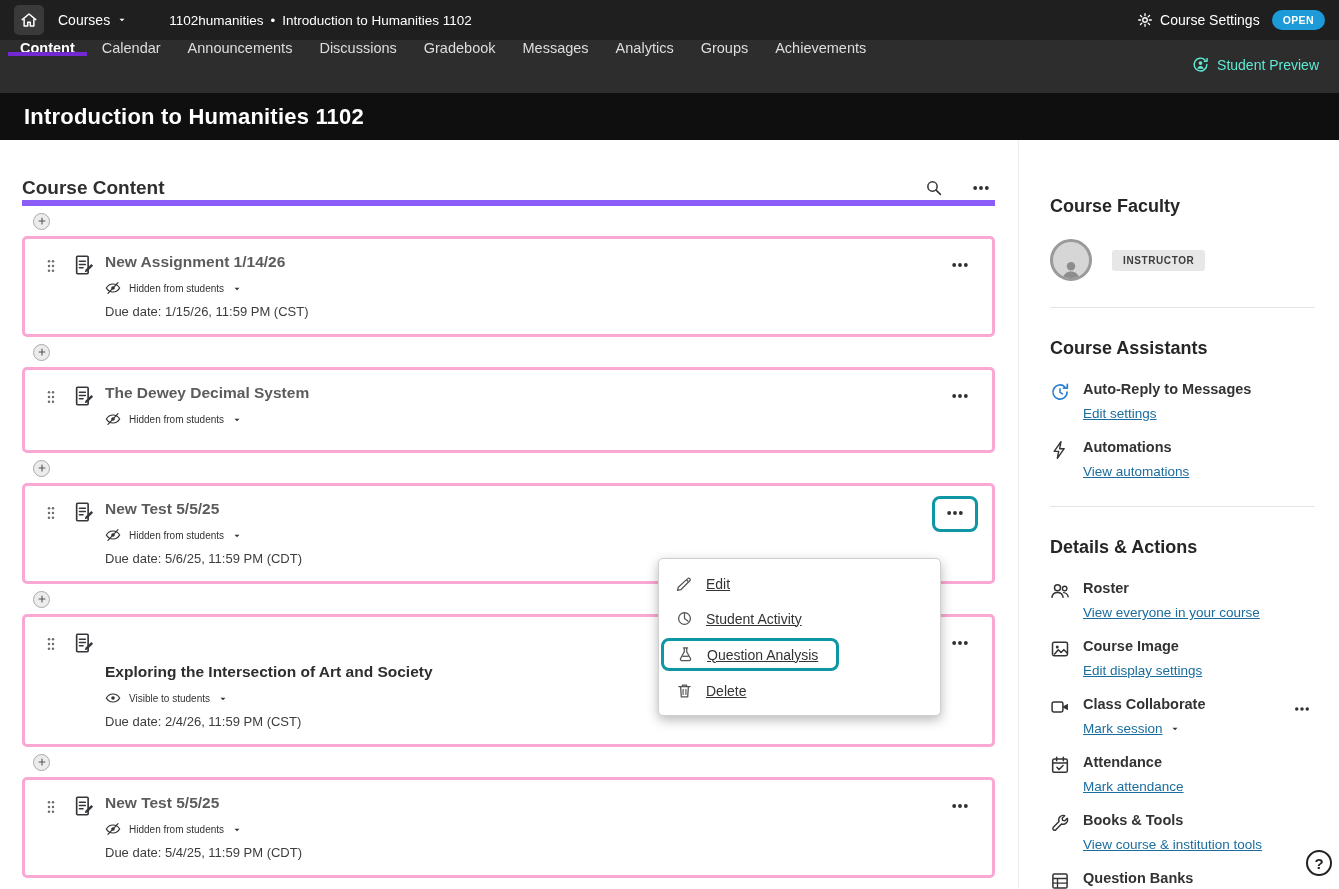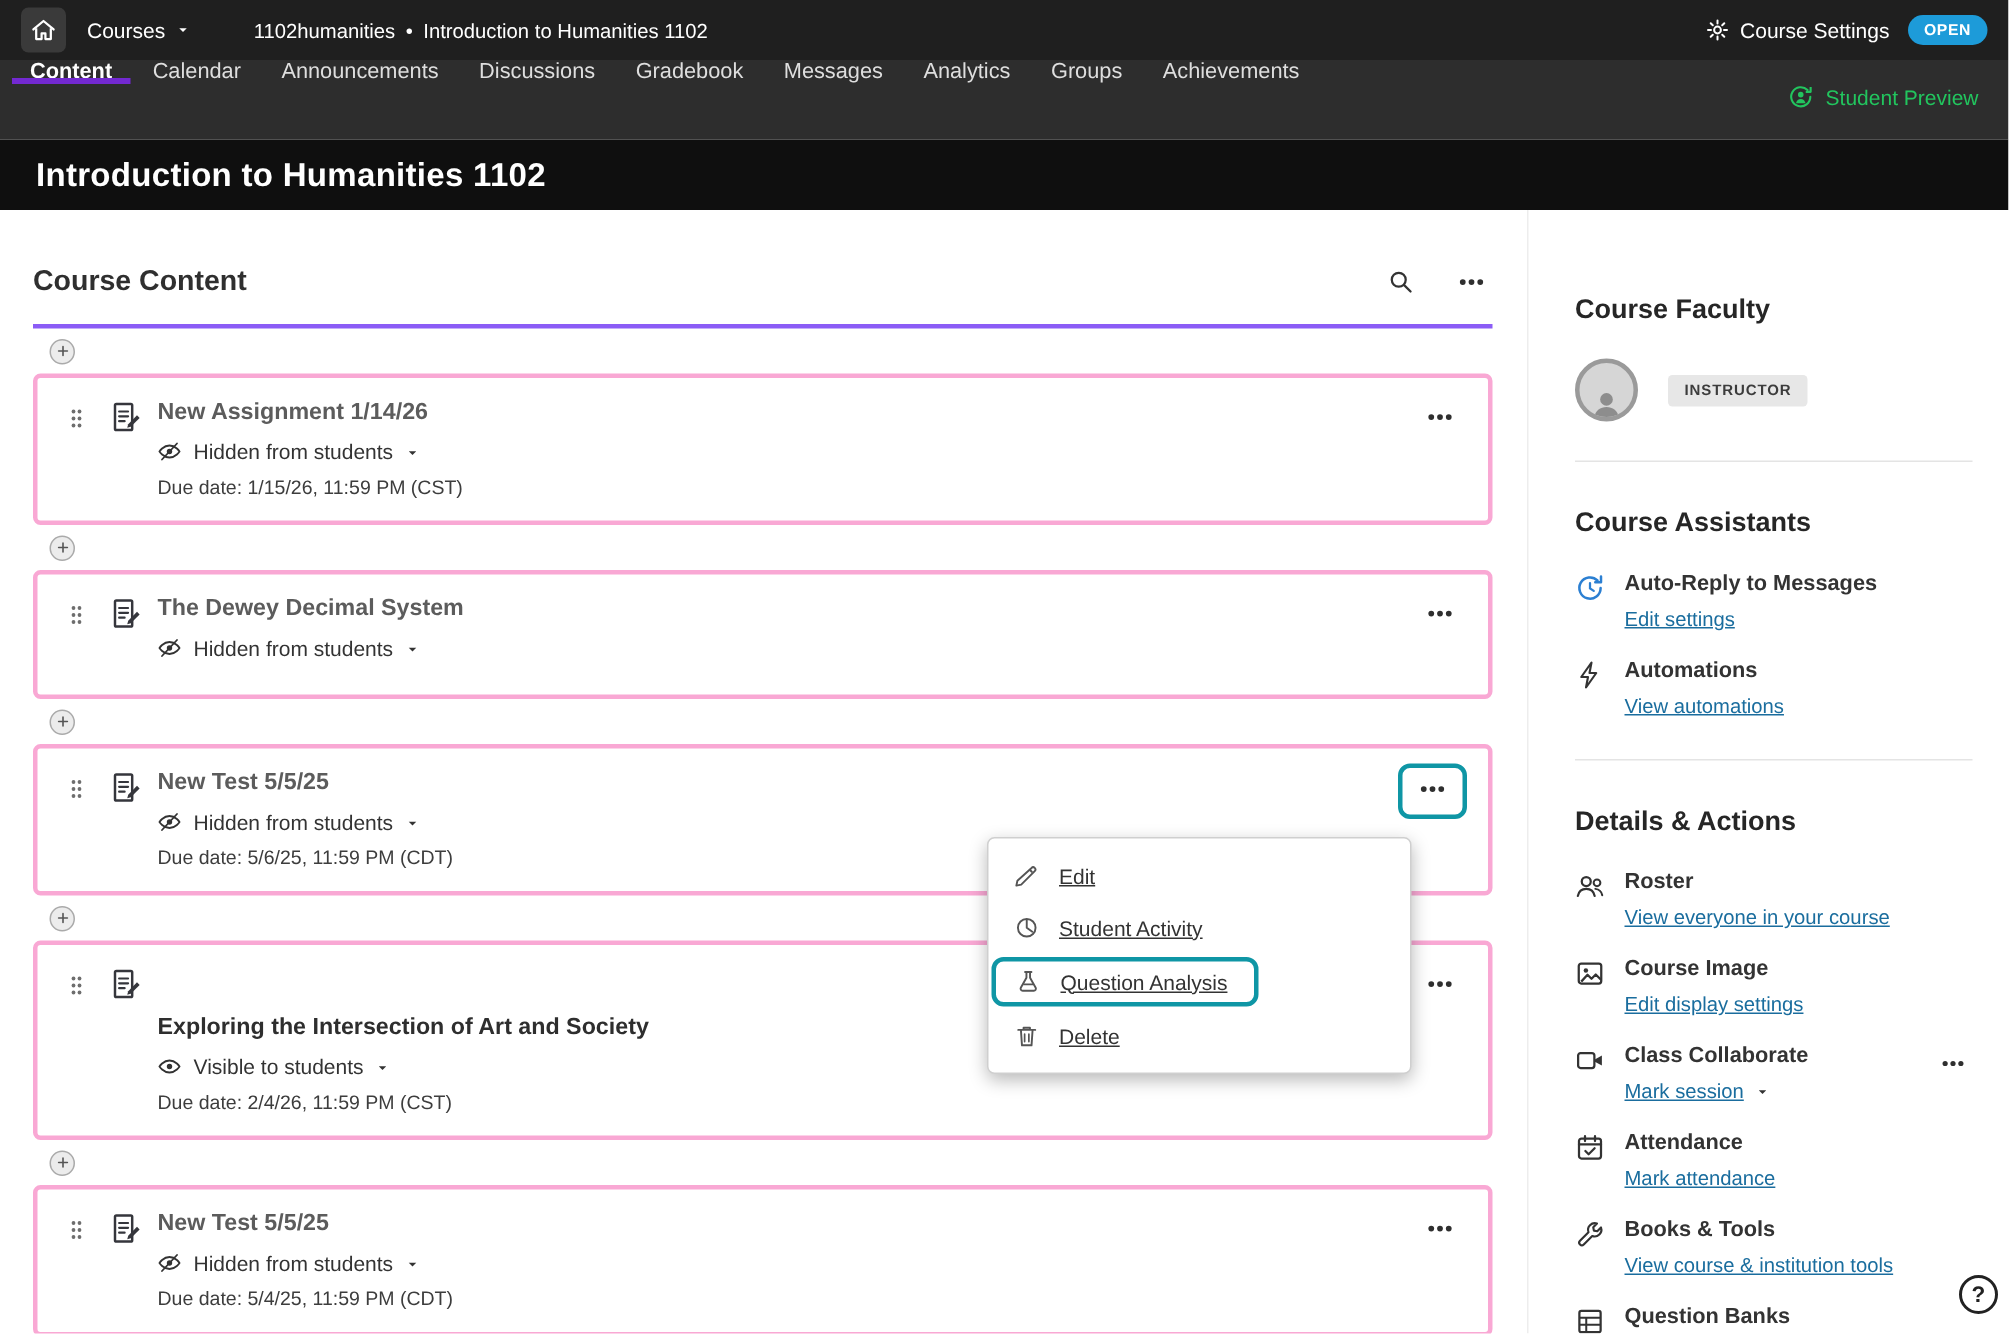--- a/index.html
+++ b/index.html
@@ -20,43 +20,43 @@
   .topbar-right{margin-left:auto;display:flex;align-items:center;gap:12px;}
   .course-settings{display:flex;align-items:center;gap:7px;color:#fff;font-size:14px;}
   .open-badge{background:#1d9bd9;color:#fff;font-size:10.5px;font-weight:700;padding:4px 11px;border-radius:11px;letter-spacing:.4px;}
 
   
   .navbar{height:53px;background:#2d2d2d;display:flex;align-items:stretch;padding:0 20px;flex-direction:column;}
   .tabs{display:flex;gap:27px;}
   .tab{display:flex;align-items:center;font-size:14.5px;position:relative;color:#dedede;text-decoration:none;cursor:pointer;white-space:nowrap;}
   .tab.active{color:#fff;font-weight:700;}
   .tab.active::after{content:"";position:absolute;left:-12px;right:-12px;bottom:0;height:4px;background:#7329d1;}
-  .nav-right{margin-left:auto;display:flex;align-items:flex-end;gap:8px;font-size:14px;color:#22c55e;cursor:pointer;}
+  .nav-right{margin-left:auto;display:flex;align-items:flex-end;gap:8px;font-size:14px;color:#5eead4;cursor:pointer;}
 
   
   .titlebar{height:47px;background:#0f0f0f;display:flex;align-items:center;padding:0 24px;}
   .titlebar h1{color:#fff;font-size:22px;font-weight:600;letter-spacing:.2px;}
 
   
   .main{display:flex;height:749px;}
   .content-col{width:1018px;padding:36px 23px 0 22px;position:relative;flex:0 0 auto;}
-  .content-header{display:flex;align-items:center;padding-bottom:16px;border-bottom:3px solid #8b5cf6;}
+  .content-header{display:flex;align-items:center;border-bottom:6px solid #8b5cf6;}
   .content-header h2{font-size:19px;font-weight:700;color:#2f2f2f;}
   .header-icons{margin-left:auto;display:flex;gap:24px;align-items:center;color:#333;}
 
   .plus-row{height:30px;display:flex;align-items:center;padding-left:11px;}
   .plus-btn{width:17px;height:17px;border-radius:50%;background:#ececec;border:1px solid #aaa;color:#555;display:flex;align-items:center;justify-content:center;}
 
   .card{border:3px solid #f9a8d4;border-radius:5px;background:#fff;padding:14px 18px 15px 14px;display:flex;align-items:flex-start;}
   .drag{color:#6e6e6e;padding:5px 6px 0 4px;cursor:grab;}
   .doc-ico{margin:1px 10px 0 8px;color:#35363c;}
   .card-body{flex:1;min-width:0;}
   .card-title{font-size:15.5px;font-weight:700;color:#5c5c5c;margin-bottom:9px;cursor:pointer;}
   .card-title.vis{color:#2e2e2e;margin-top:32px;}
-  .vis-row{display:flex;align-items:center;gap:8px;font-size:14px;color:#333;margin-bottom:8px;cursor:pointer;width:fit-content;}
+  .vis-row{display:flex;align-items:center;gap:8px;font-size:10px;color:#333;margin-bottom:8px;cursor:pointer;width:fit-content;}
   .vis-row .caret{color:#333;margin-top:2px;}
   .due{font-size:13px;color:#3d3d3d;}
   .dots-btn{color:#2f2f2f;padding:2px 4px;}
   .hl-ring{border:3px solid #0f96a5;border-radius:8px;padding:2px 6px;margin:-4px -4px 0 0;background:#fff;}
 
   
   .ctx-menu{position:absolute;left:658px;top:418px;width:283px;background:#fff;border:1px solid #cfcfcf;border-radius:5px;box-shadow:0 4px 12px rgba(0,0,0,.28);padding:7px 0;z-index:10;}
   .ctx-item{display:flex;align-items:center;gap:13px;padding:9px 17px;font-size:14px;color:#333;cursor:pointer;text-decoration:underline;}
   .ctx-item svg{color:#555;flex:0 0 auto;}
   .ctx-item.hl{border:3px solid #0f96a5;border-radius:8px;width:178px;padding:5px 13px;margin:2px 0 2px 2px;}

